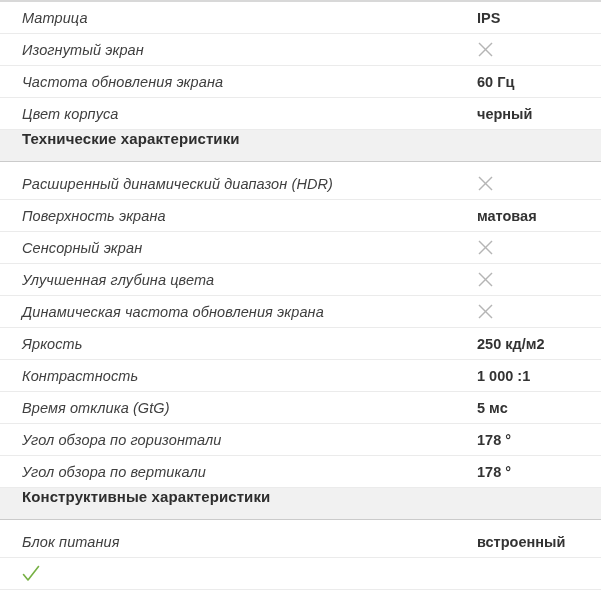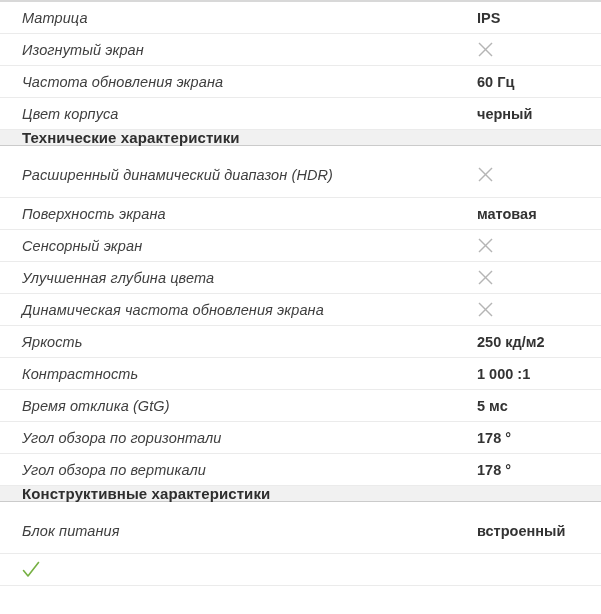--- a/index.html
+++ b/index.html
@@ -26,44 +26,44 @@
   }
   .row{
     box-sizing:border-box;
     height:32px;
     display:flex;
     align-items:center;
     padding-left:22px;
     border-bottom:1px solid var(--row-border);
   }
   .row.after-header{
-    height:52px;
+    height:38px;
     padding-top:6px;
   }
   .row .label{
     flex:0 0 455px;
     font-size:14.5px;
     color:var(--label-text);
     letter-spacing:.1px;
     white-space:nowrap;
     font-style:italic;
   }
   .row .value{
     font-size:14.5px;
     font-weight:700;
     color:var(--value-text);
     display:flex;
     align-items:center;
     white-space:nowrap;
   }
   .section{
     box-sizing:border-box;
-    height:16px;
+    height:32px;
     display:flex;
-    align-items:center;
+    align-items:flex-start;
     padding-left:22px;
     background:var(--header-bg);
     border-bottom:1px solid var(--header-border);
   }
   .section span{
     font-size:15px;
     font-weight:700;
     color:var(--header-text);
     letter-spacing:.1px;
   }

